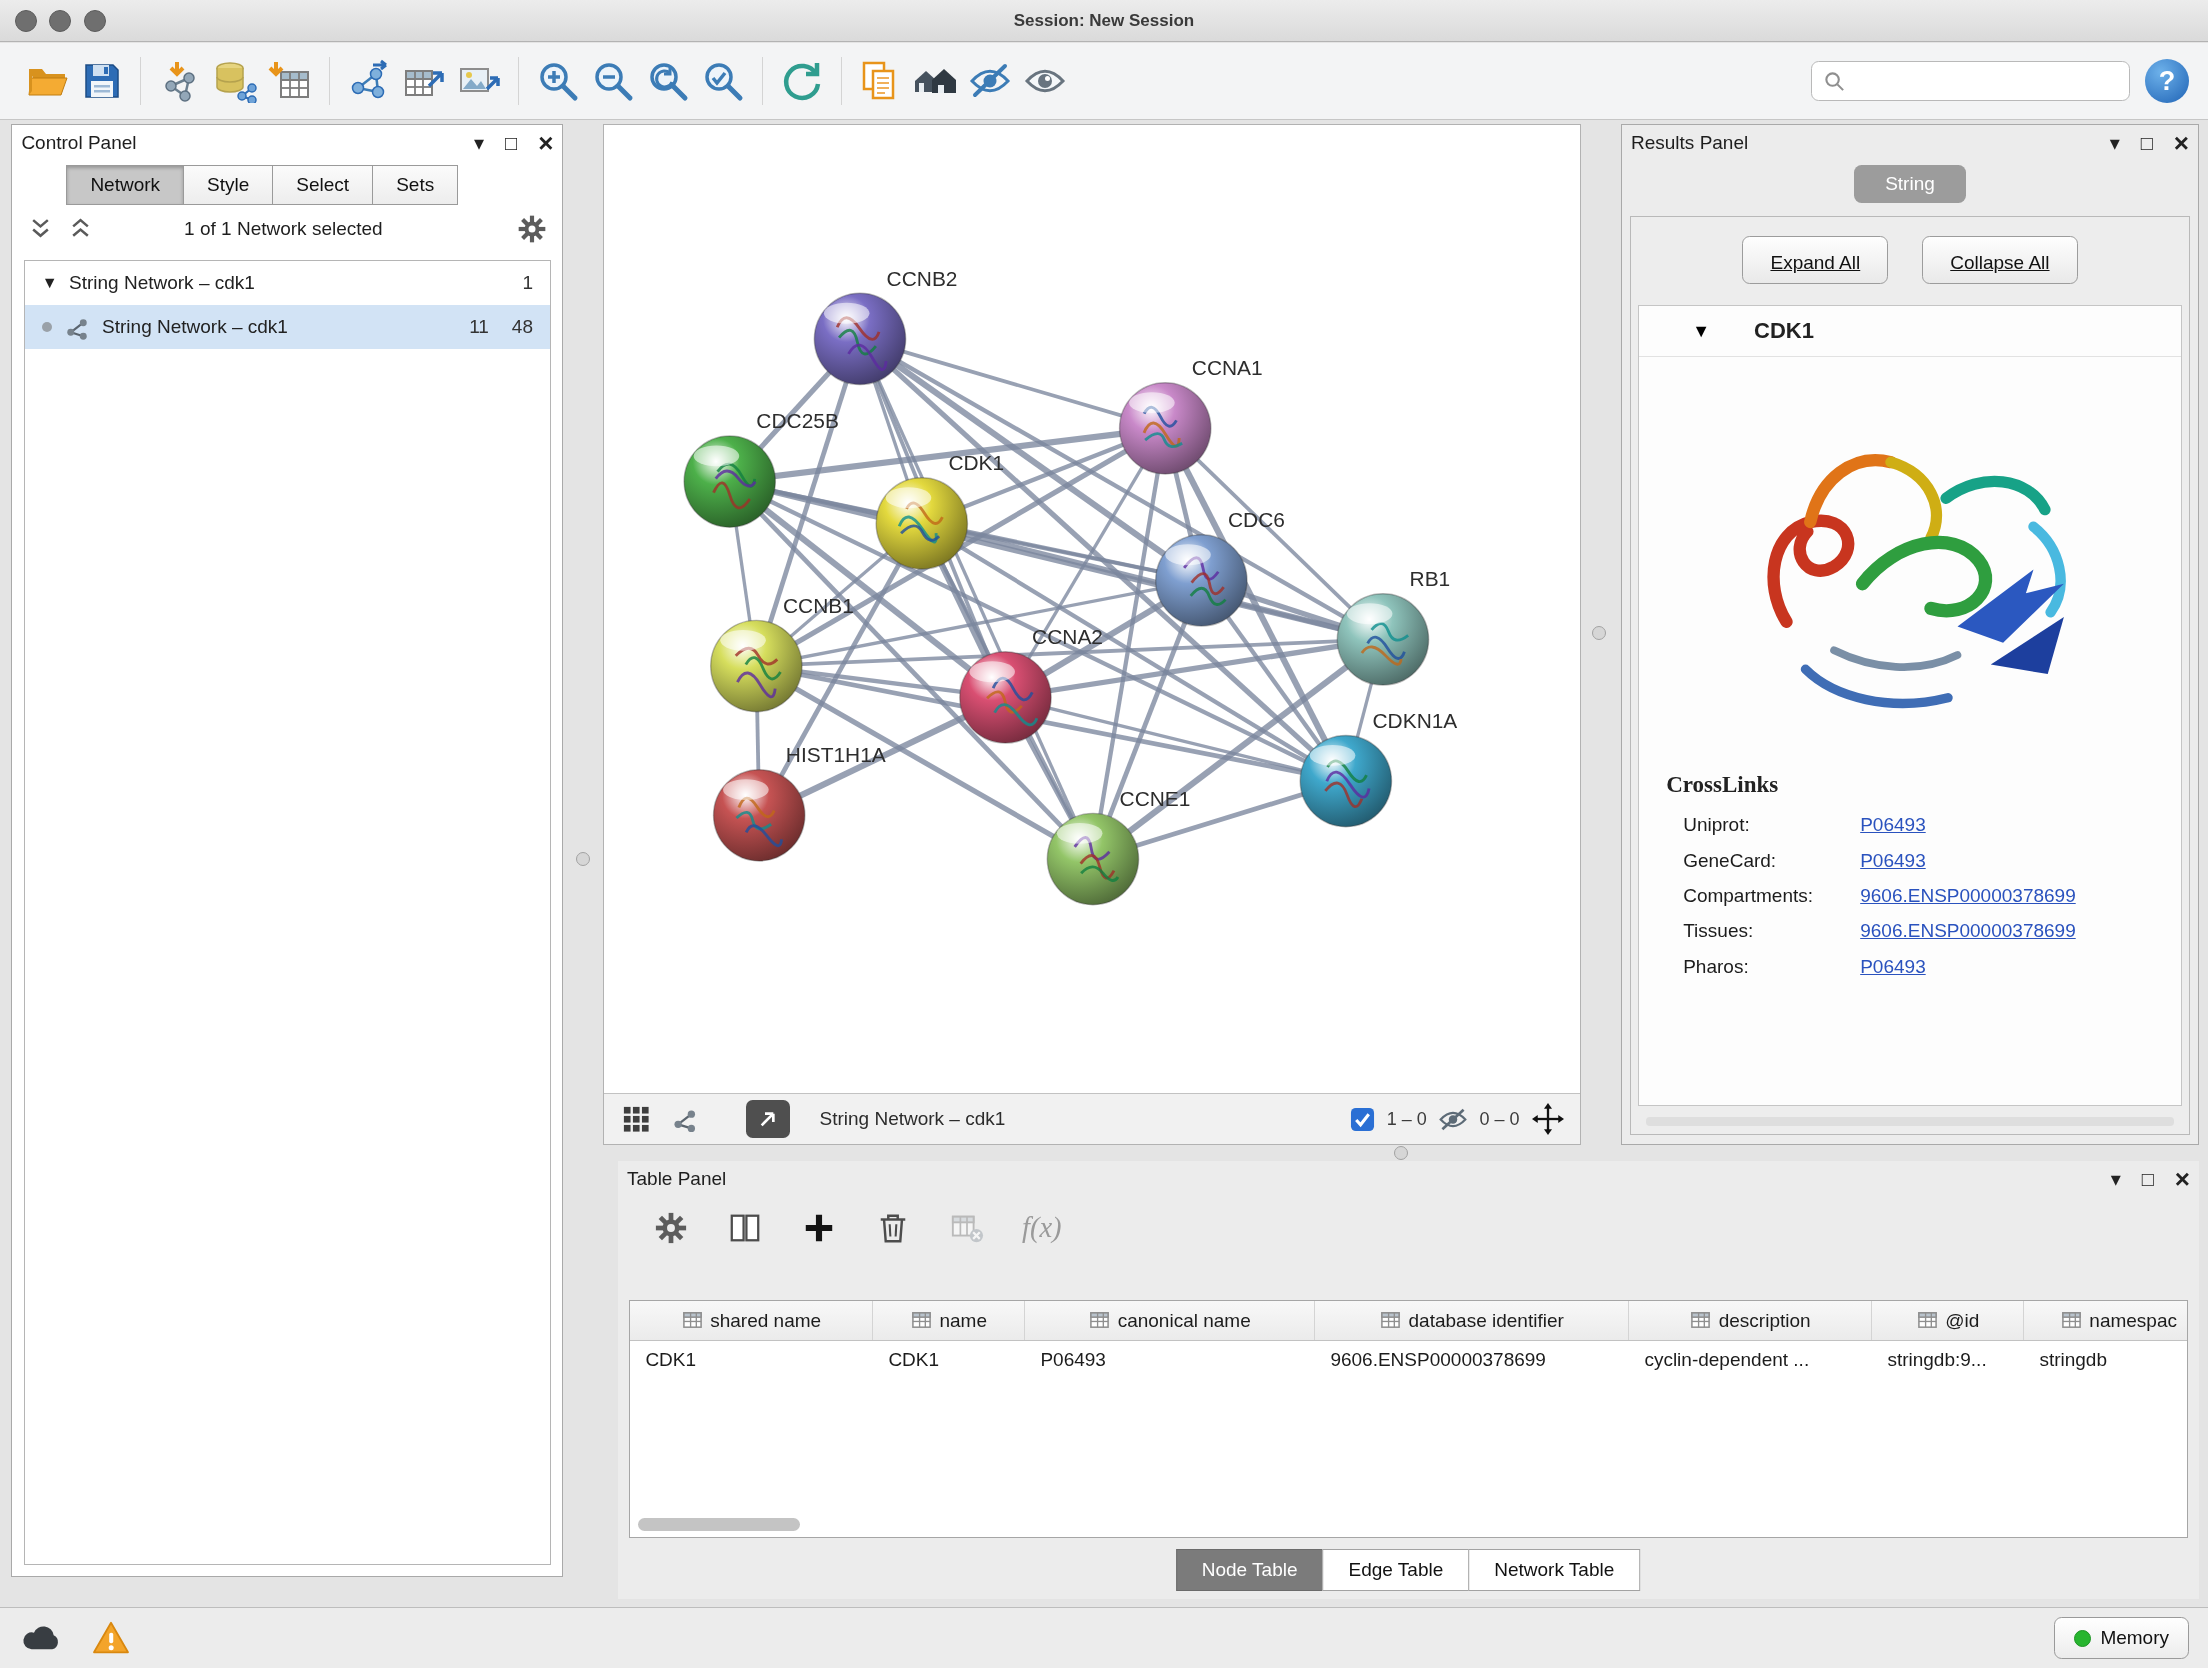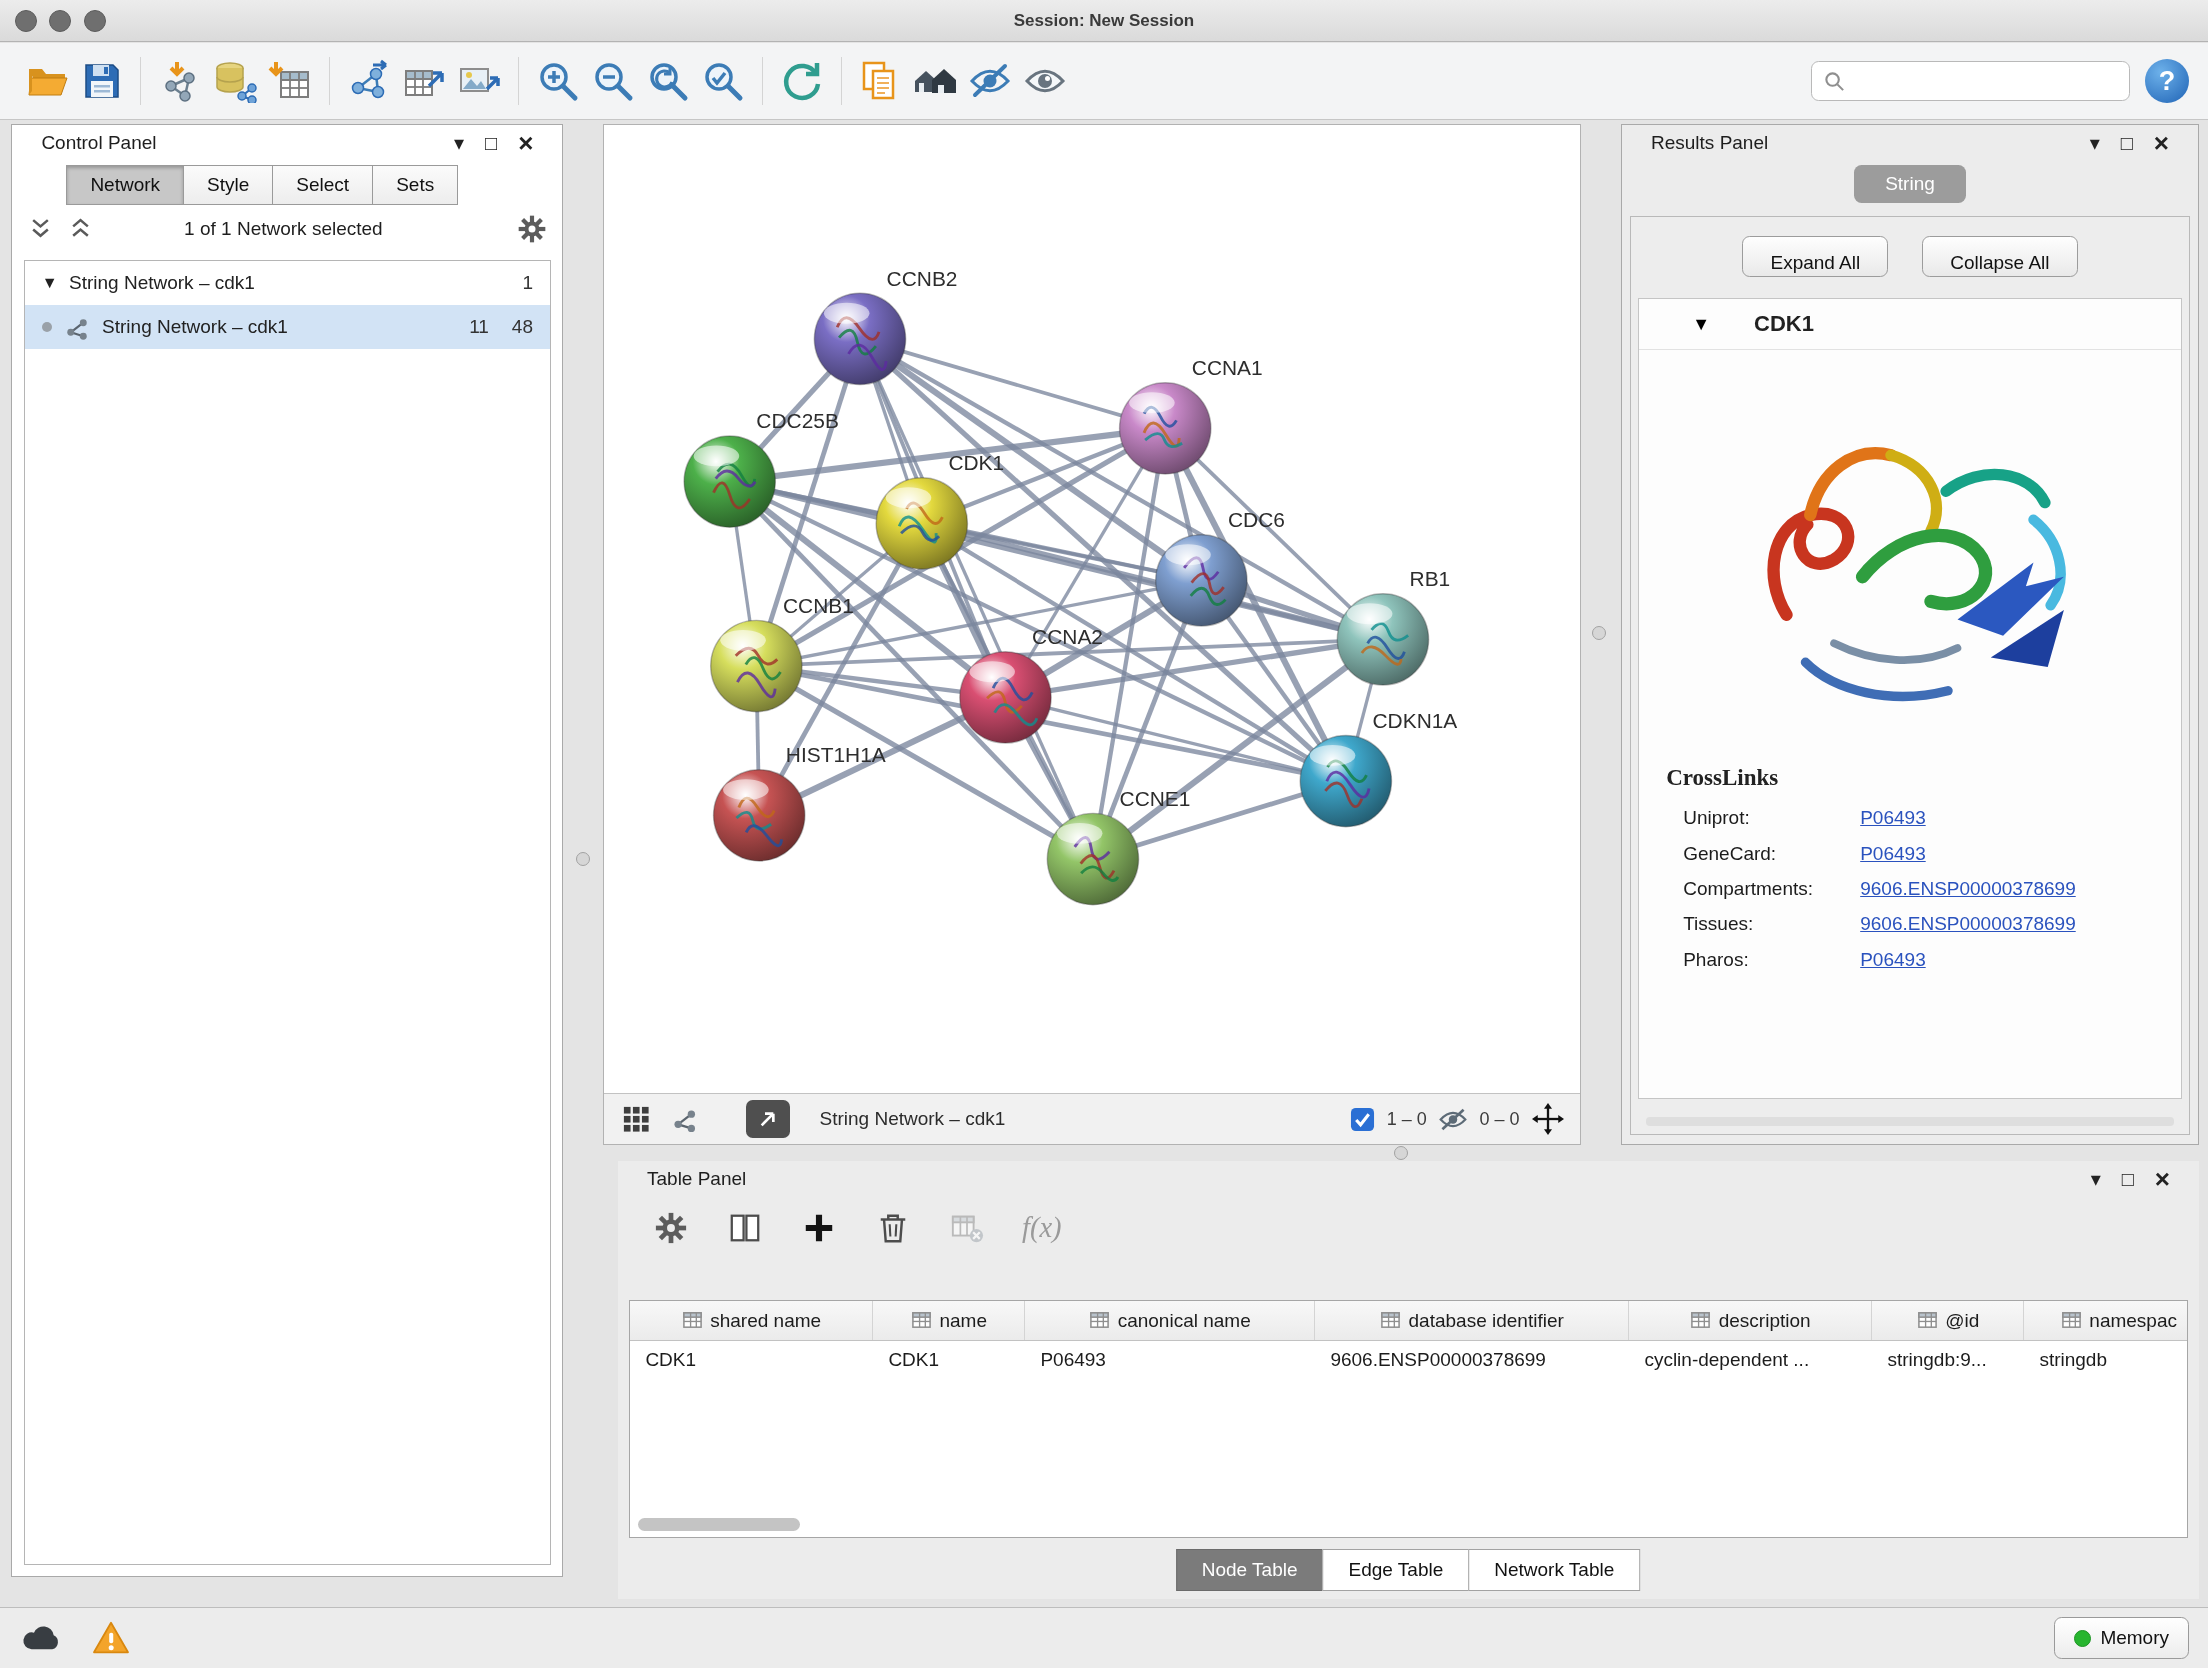--- a/index.html
+++ b/index.html
@@ -20,21 +20,21 @@
 .tb-btn{width:55px;height:57px;display:flex;align-items:center;justify-content:center;border-radius:5.7px;}
 .tb-btn span{width:44px;height:44px;display:block;}
 .tb-btn svg{width:44px;height:44px;}
 .tb-divider{width:1px;height:48px;background:#d4d4d4;margin:0 11.4px;}
 .tb-search{margin-left:auto;width:319px;height:40px;background:#fff;border:1px solid #b9b9b9;border-radius:7.6px;display:flex;align-items:center;gap:7.6px;padding:0 11.4px;}
 .tb-search svg{width:23px;height:23px;}
 .tb-search input{flex:1;border:none;outline:none;font-size:18px;background:transparent;}
 .tb-help{margin-left:15px;width:44px;height:44px;border-radius:50%;background:radial-gradient(circle at 35% 30%,#6db1ea,#1f63b5);color:#fff;font-size:27px;font-weight:bold;display:flex;align-items:center;justify-content:center;}
 
 
-.panel-header{height:36px;display:flex;align-items:center;padding:0 29px;font-size:19px;color:#1e1e1e;}
+.panel-header{height:36px;display:flex;align-items:center;padding:0 9px;font-size:19px;color:#1e1e1e;}
 .ph-icons{margin-left:auto;display:flex;align-items:center;gap:21px;}
 .ph-ic{font-size:20px;color:#222;line-height:1;cursor:pointer;}
 .ph-close{font-weight:bold;font-size:26px;}
 
 
 .control-panel{position:absolute;left:11.4px;top:124px;width:552px;height:1453px;background:#fff;border:1px solid #a9a9a9;}
 .cp-tabs{display:flex;margin:3.8px 0 0 55px;}
 .cp-tab{height:40px;border:1px solid #9a9a9a;background:linear-gradient(#fbfbfb,#ededed);font-size:19px;padding:0 23px;margin-left:-1px;display:flex;align-items:center;color:#111;}
 .cp-tab.active{background:#c7c7c7;box-shadow:inset 0 1.9px 3.8px rgba(0,0,0,0.25);}
 .cp-selrow{display:flex;align-items:center;height:48px;padding:0 13.3px;gap:9.5px;position: relative;}
@@ -66,21 +66,21 @@
 .nf-right{margin-left:auto;display:flex;align-items:center;gap:11.4px;font-size:18px;color:#3c3c3c;}
 .nf-cb svg{width:25px;height:25px;}
 .nf-eye svg{width:30px;height:27px;}
 .nf-move svg{width:32px;height:32px;}
 
 
 .results-panel{position:absolute;left:1621px;top:124px;width:578px;height:1021px;background:#ececec;border:1px solid #a9a9a9;}
 .string-tab{margin:3.8px auto 7.6px;width:112px;height:38px;background:#9c9c9c;color:#fff;border-radius:7.6px;font-size:19px;display:block;}
 .results-content{position:absolute;left:7.6px;right:7.6px;top:91px;bottom:9.5px;background:#ededed;border:1px solid #b9b9b9;padding:19px 7.6px 7.6px;}
 .rc-buttons{display:flex;justify-content:center;gap:34px;}
-.btn{height:41px;padding:15px 27px;background:linear-gradient(#fefefe,#e9e9e9);border:1px solid #9c9c9c;border-radius:7.6px;font-size:19px;color:#111;}
+.btn{height:48px;padding:15px 27px;background:linear-gradient(#fefefe,#e9e9e9);border:1px solid #9c9c9c;border-radius:7.6px;font-size:19px;color:#111;text-decoration:underline;}
 .gene-box{margin-top:21px;background:#fdfdfd;border:1px solid #c5c5c5;height:801px;overflow:hidden;}
 .gene-header{height:51px;display:flex;align-items:center;padding:0 19px;border-bottom:1px solid #e2e2e2;cursor:pointer;}
 .gene-caret{margin-left:34px;font-size:18px;}
 .gene-name{margin-left:44px;font-size:22px;font-weight:bold;}
 .gene-desc{padding:11.4px 0 0 21px;font-size:20px;}
 .protein-img{width:380px;height:371px;margin:27px auto 17px;display:block;}
 .xl-title{margin:3.8px 0 9.5px 27px;font-family:"Liberation Serif",serif;font-size:23px;font-weight:bold;}
 .xl-row{display:flex;padding:6.7px 0 6.7px 44px;font-size:19px;}
 .xl-label{width:177px;color:#1c1c1c;}
 .xl-value{color:#2a52be;text-decoration:underline;cursor:pointer;}

